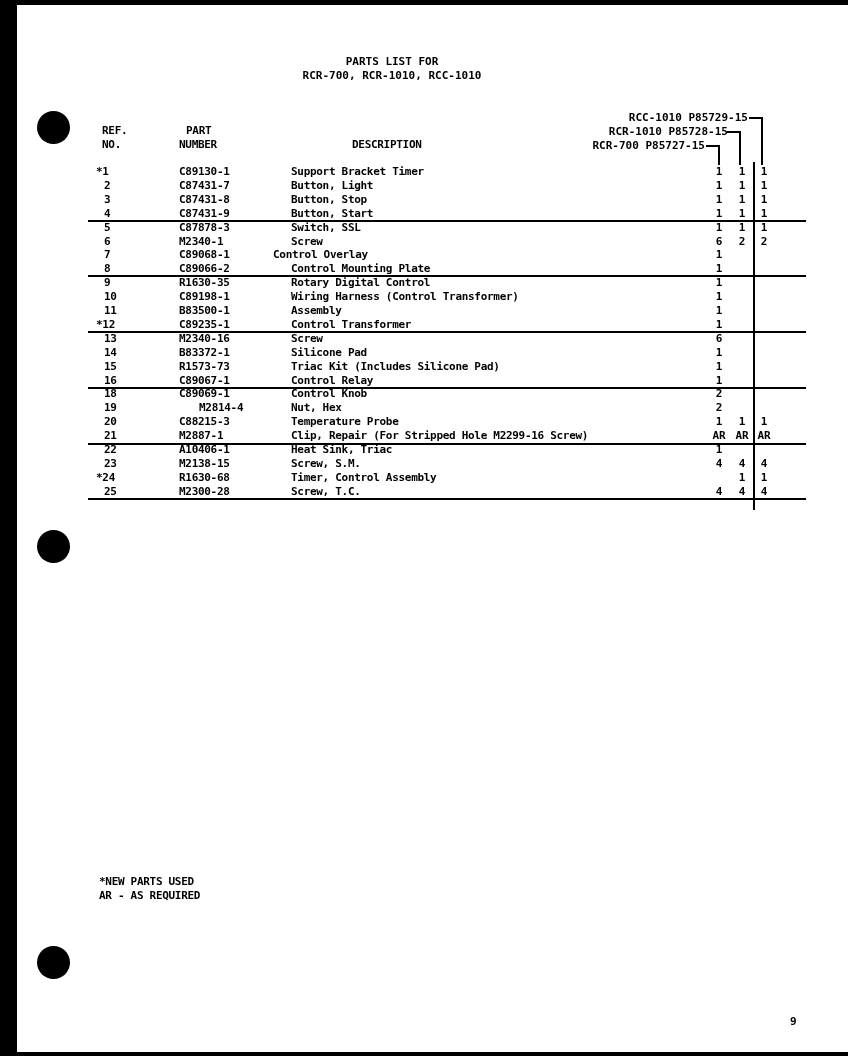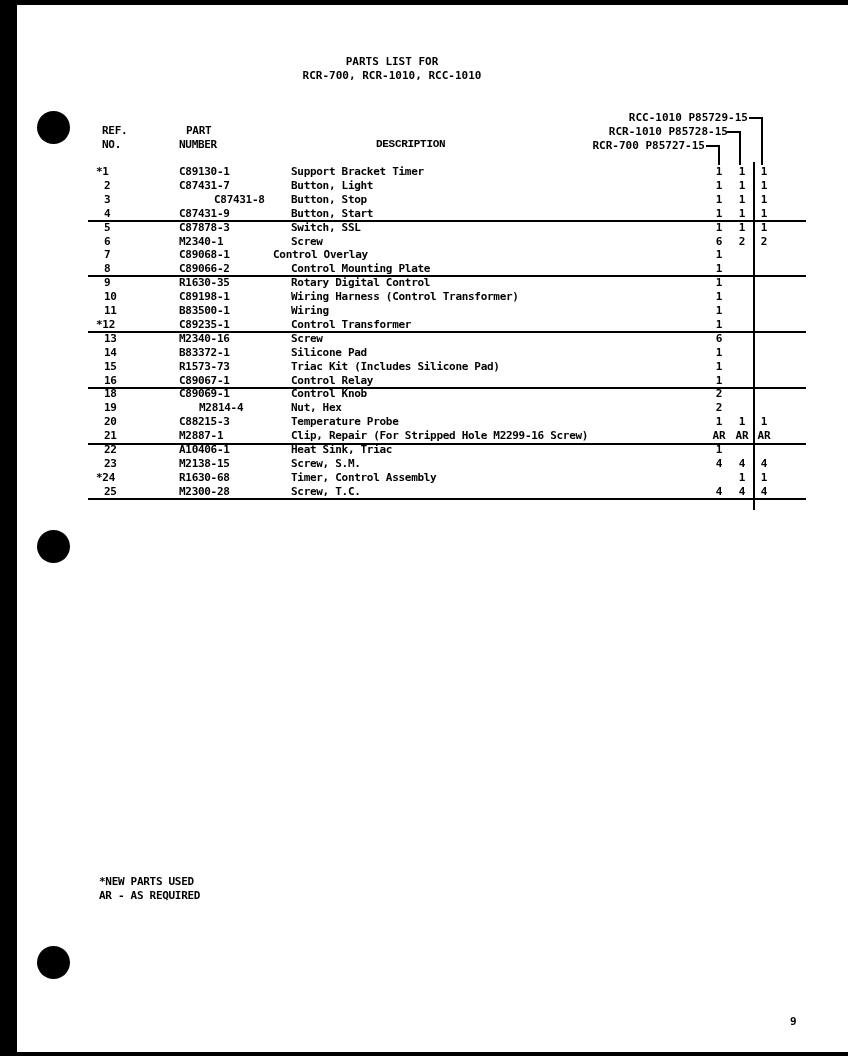--- a/index.html
+++ b/index.html
@@ -35,21 +35,21 @@
 <div class="vr" style="left:761px;top:117px;height:48px;"></div>
 <div class="tick" style="left:727px;top:131px;width:13px;"></div>
 <div class="vr" style="left:739px;top:131px;height:34px;"></div>
 <div class="tick" style="left:706px;top:145px;width:13px;"></div>
 <div class="vr" style="left:718px;top:145px;height:20px;"></div>
 
 <div class="t" style="left:102px;top:124px;">REF.</div>
 <div class="t" style="left:102px;top:138px;">NO.</div>
 <div class="t" style="left:186px;top:124px;">PART</div>
 <div class="t" style="left:179px;top:138px;">NUMBER</div>
-<div class="t" style="left:376px;top:138px;font-family:Liberation Mono, monospace;">DESCRIPTION</div>
+<div class="t" style="left:352px;top:138px;">DESCRIPTION</div>
 
 <div class="vr" style="left:753px;top:162px;height:348px;"></div>
 
 <div id="rows">
     <div>
       <div class="t" style="left: 96px; top: 165px;">*1</div>
       <div class="t" style="left: 179px; top: 165px;">C89130-1</div>
       <div class="t" style="left: 291px; top: 165px;">Support Bracket Timer</div>
       <div class="qty" style="left: 708px; top: 165px;">1</div>
       <div class="qty" style="left: 731px; top: 165px;">1</div>
@@ -58,21 +58,21 @@
     <div>
       <div class="t" style="left: 104px; top: 179px;">2</div>
       <div class="t" style="left: 179px; top: 179px;">C87431-7</div>
       <div class="t" style="left: 291px; top: 179px;">Button, Light</div>
       <div class="qty" style="left: 708px; top: 179px;">1</div>
       <div class="qty" style="left: 731px; top: 179px;">1</div>
       <div class="qty" style="left: 753px; top: 179px;">1</div>
     </div>
     <div>
       <div class="t" style="left: 104px; top: 193px;">3</div>
-      <div class="t" style="left: 179px; top: 193px; margin-left: 35px;">C87431-8</div>
+      <div class="t" style="left: 179px; top: 193px;">C87431-8</div>
       <div class="t" style="left: 291px; top: 193px;">Button, Stop</div>
       <div class="qty" style="left: 708px; top: 193px;">1</div>
       <div class="qty" style="left: 731px; top: 193px;">1</div>
       <div class="qty" style="left: 753px; top: 193px;">1</div>
     </div>
     <div>
       <div class="t" style="left: 104px; top: 207px;">4</div>
       <div class="t" style="left: 179px; top: 207px;">C87431-9</div>
       <div class="t" style="left: 291px; top: 207px;">Button, Start</div>
       <div class="qty" style="left: 708px; top: 207px;">1</div>
@@ -123,21 +123,21 @@
       <div class="t" style="left: 104px; top: 290px;">10</div>
       <div class="t" style="left: 179px; top: 290px;">C89198-1</div>
       <div class="t" style="left: 291px; top: 290px;">Wiring Harness (Control Transformer)</div>
       <div class="qty" style="left: 708px; top: 290px;">1</div>
       <div class="qty" style="left: 731px; top: 290px;"></div>
       <div class="qty" style="left: 753px; top: 290px;"></div>
     </div>
     <div>
       <div class="t" style="left: 104px; top: 304px;">11</div>
       <div class="t" style="left: 179px; top: 304px;">B83500-1</div>
-      <div class="t" style="left: 291px; top: 304px;">Wiring</div>
+      <div class="t" style="left: 291px; top: 304px;">Assembly</div>
       <div class="qty" style="left: 708px; top: 304px;">1</div>
       <div class="qty" style="left: 731px; top: 304px;"></div>
       <div class="qty" style="left: 753px; top: 304px;"></div>
     </div>
     <div>
       <div class="t" style="left: 96px; top: 318px; text-align: right;">*12</div>
       <div class="t" style="left: 179px; top: 318px;">C89235-1</div>
       <div class="t" style="left: 291px; top: 318px;">Control Transformer</div>
       <div class="qty" style="left: 708px; top: 318px;">1</div>
       <div class="qty" style="left: 731px; top: 318px;"></div>

